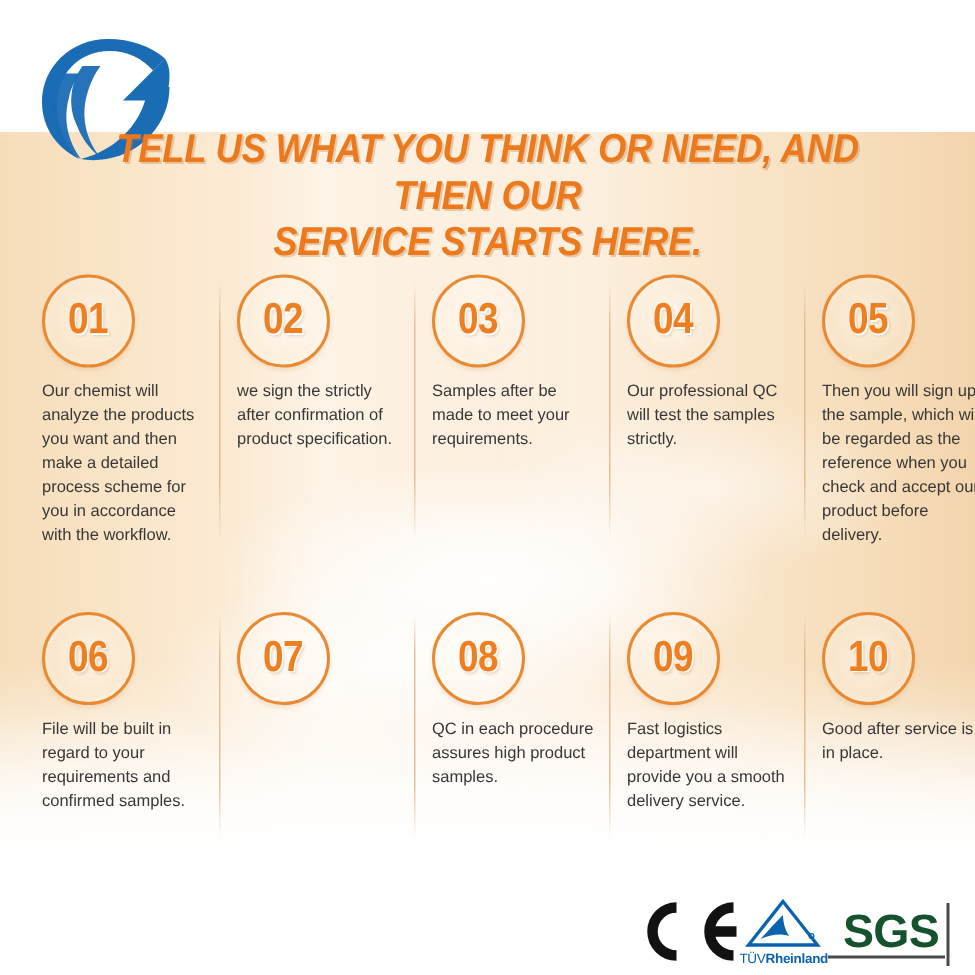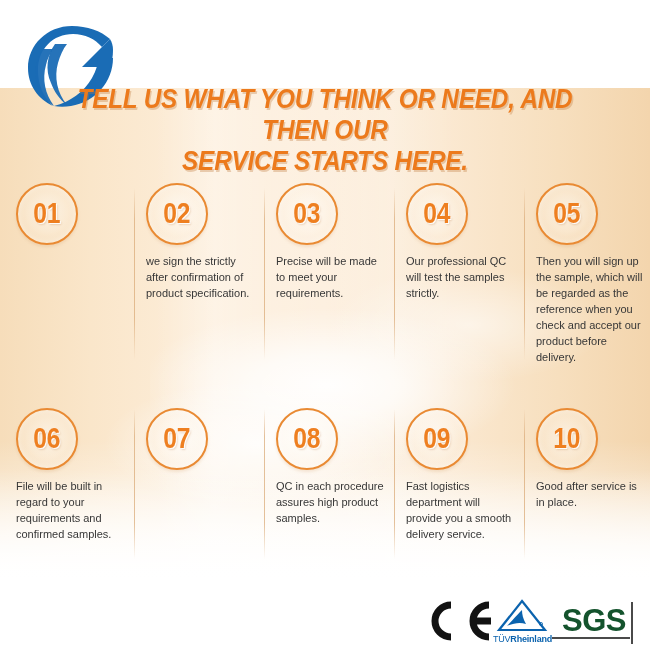--- a/index.html
+++ b/index.html
@@ -135,21 +135,21 @@
     color: #ec7a1c;
     text-shadow: 1.5px 1.5px 0 rgba(190,120,60,0.33);
     transform: scaleX(0.90);
     transform-origin: center top;
     white-space: pre-line;
   }
 
   
   .grid {
     position: absolute;
-    left: 4px;
+    left: 16px;
     top: 170px;
     width: 573px;
   }
   .row {
     position: relative;
     display: flex;
     width: 650px;
   }
   .row-1 { height: 225px; }
   .row-2 { height: 180px; }
@@ -293,36 +293,37 @@
 SERVICE STARTS HERE.</div>
 
   <div class="grid">
 
     <div class="row row-1">
       <div class="step">
 
         <div class="numcircle">
           <span class="num">01</span>
         </div>
+        <div class="step-text">Our chemist will analyze the products you want and then make a detailed process scheme for you in accordance with the workflow.</div>
       </div>
 
       <div class="step">
         <div class="divider"></div>
         <div class="numcircle">
           <span class="num">02</span>
         </div>
         <div class="step-text">we sign the strictly after confirmation of product specification.</div>
       </div>
 
       <div class="step">
         <div class="divider"></div>
         <div class="numcircle">
           <span class="num">03</span>
         </div>
-        <div class="step-text">Precise will be made to meet your requirements.</div>
+        <div class="step-text">Samples after be made to meet your requirements.</div>
       </div>
 
       <div class="step">
         <div class="divider"></div>
         <div class="numcircle">
           <span class="num">04</span>
         </div>
         <div class="step-text">Our professional QC will test the samples strictly.</div>
       </div>
 

